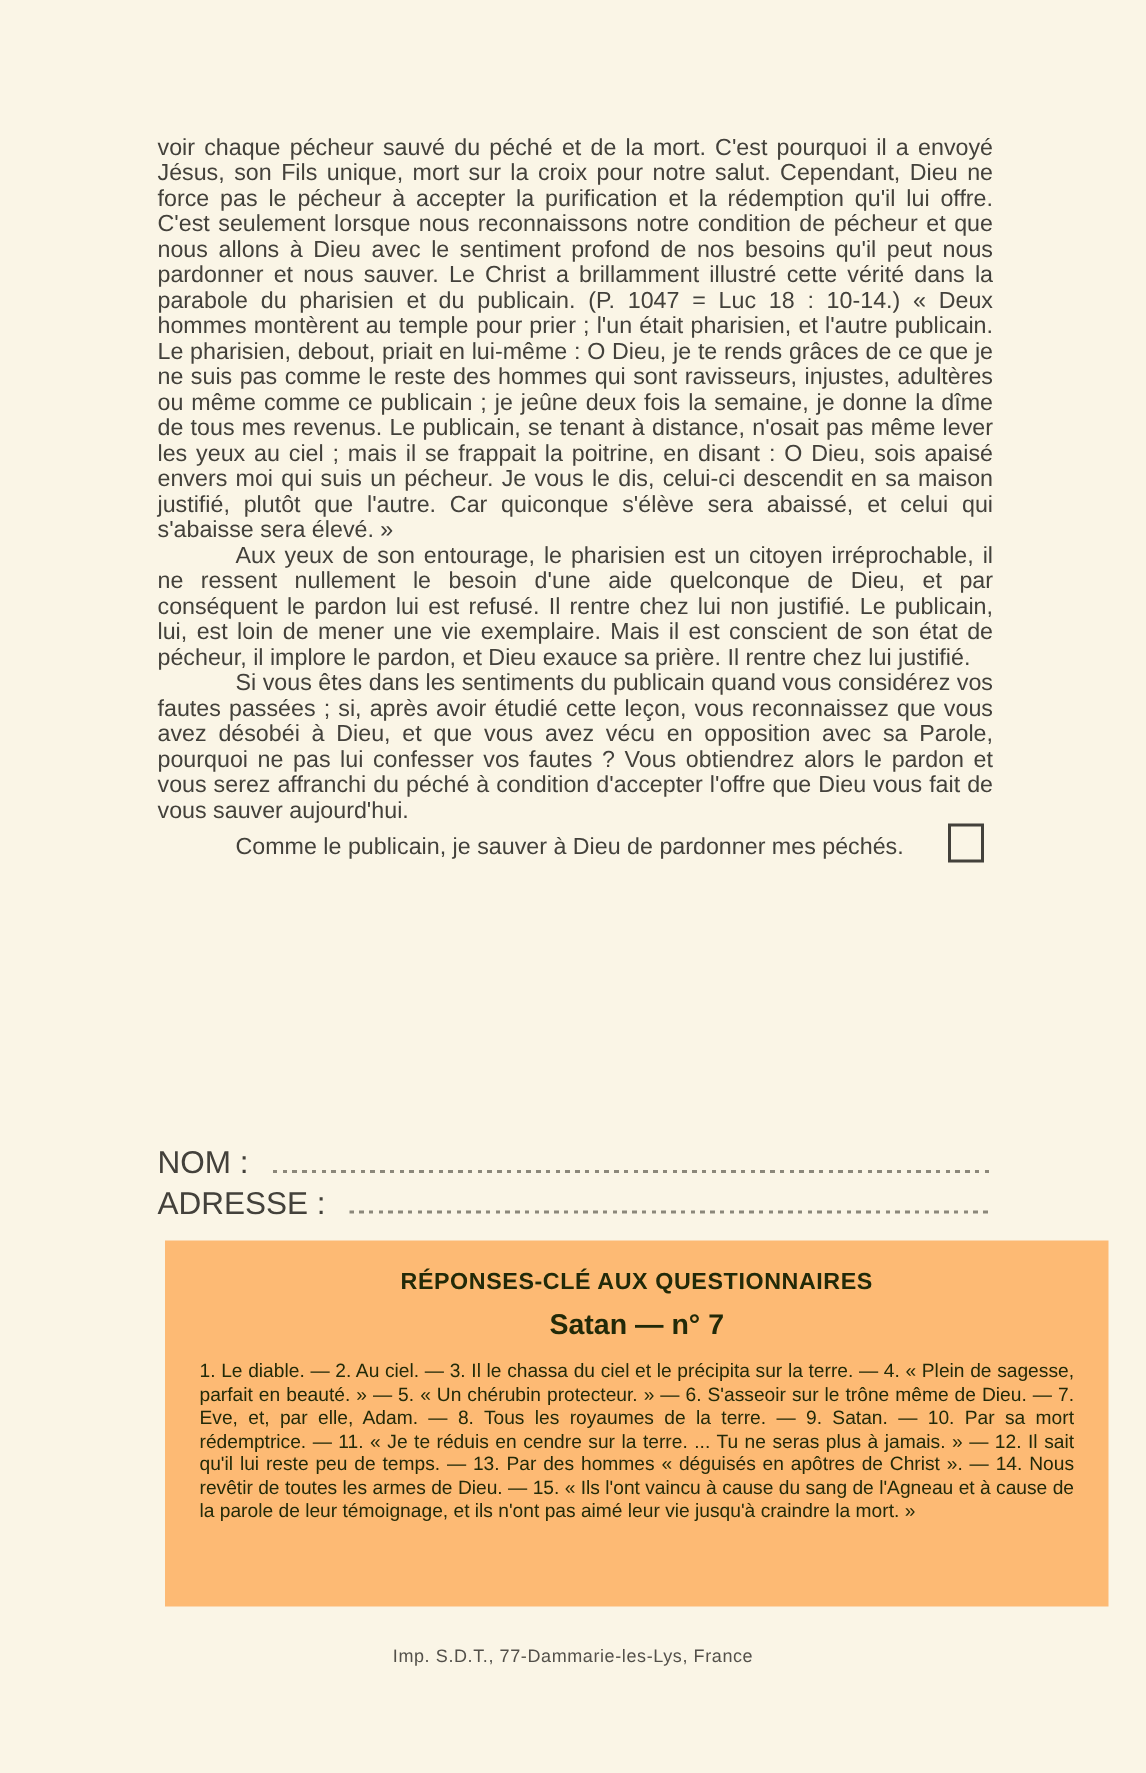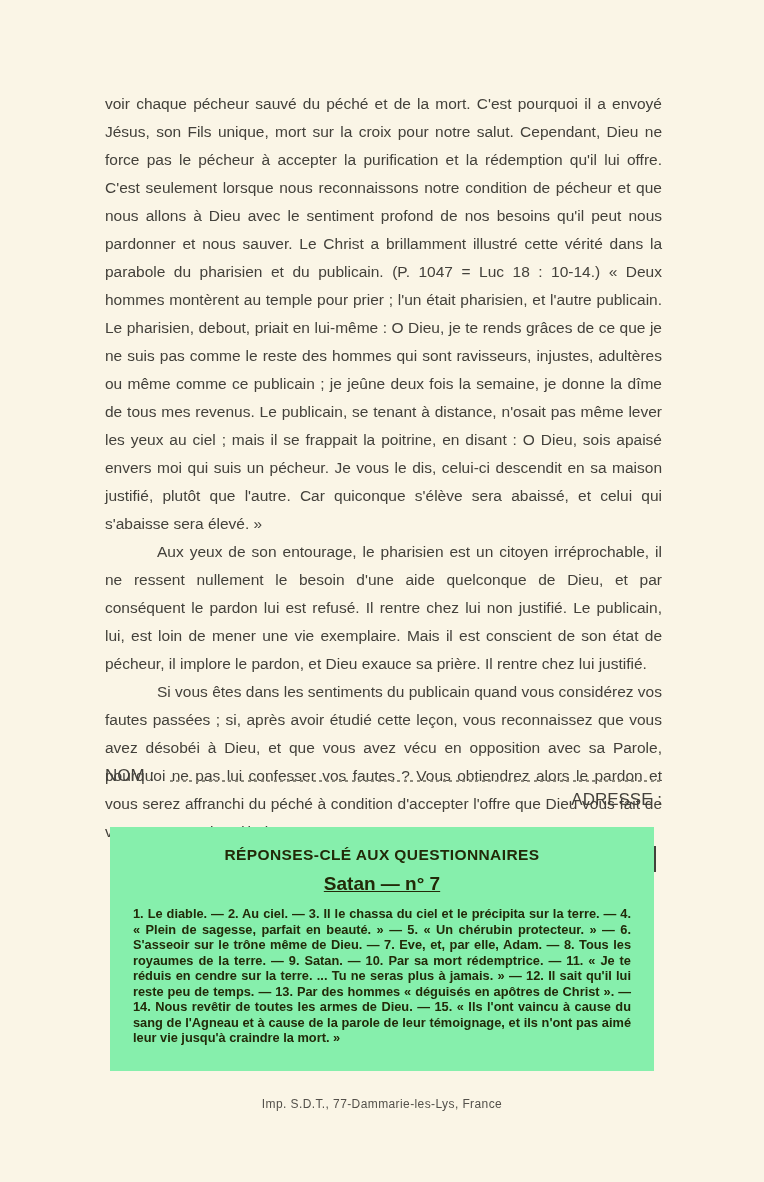--- a/index.html
+++ b/index.html
@@ -13,79 +13,77 @@
   .page {
     position: absolute; inset: 0;
     background: #faf5e6;
   }
   
   .text-block {
     position: absolute;
     left: 105px; top: 90px; width: 557px;
     color: #43413b;
     font-size: 15.5px;
-    line-height: 28px;
+    line-height: 17px;
     text-align: justify;
     hyphens: auto;
   }
   .text-block p { margin: 0; }
   .text-block p.indent { text-indent: 52px; }
   .pledge { margin-top: 2px; }
   .checkbox {
     display: inline-block;
     width: 20px; height: 22px;
     border: 2px solid #43413b;
     margin-left: 30px;
     vertical-align: -6px;
     background: transparent;
   }
   
   .form-row {
     position: absolute;
     left: 105px; width: 557px; height: 22px;
     display: flex; align-items: flex-end;
     color: #43413b;
-    font-size: 17px;
-    justify-content: center;
+    font-size: 21px;
   }
   .form-row.nom { top: 764px; }
-  .form-row.adresse { top: 791px; flex-direction: column; }
+  .form-row.adresse { top: 791px; }
   .form-label { flex: 0 0 auto; line-height: 20px; }
   .fill-line {
     flex: 1 1 auto;
     height: 2px;
     margin: 0 0 4px 16px;
     background: repeating-linear-gradient(90deg, #8b877a 0 3px, transparent 3px 6.5px);
   }
   
   .answers-box {
     position: absolute;
-    left: 110px; top: 827px; width: 544px; min-height: 244px;
-    background: #86efac;
+    left: 110px; top: 827px; width: 629px; min-height: 244px;
+    background: #fdba74;
     color: #222a08;
     box-sizing: border-box;
     padding: 19px 23px 14px 23px;
   }
   .answers-title {
     text-align: center;
     font-weight: 700;
     font-size: 15.5px;
     letter-spacing: 0.4px;
     margin: 0;
   }
   .answers-subtitle {
     text-align: center;
     font-weight: 700;
     font-size: 19px;
     margin: 9px 0 0 0;
-    text-decoration: underline;
   }
   .answers-text {
     margin: 11px 0 0 0;
-    font-weight: 700;
+    font-weight: 400;
     font-size: 12.8px;
     line-height: 15.5px;
     text-align: justify;
   }
   
   .footer {
     position: absolute;
     left: 0; top: 1097px; width: 100%;
     text-align: center;
     color: #53504a;

